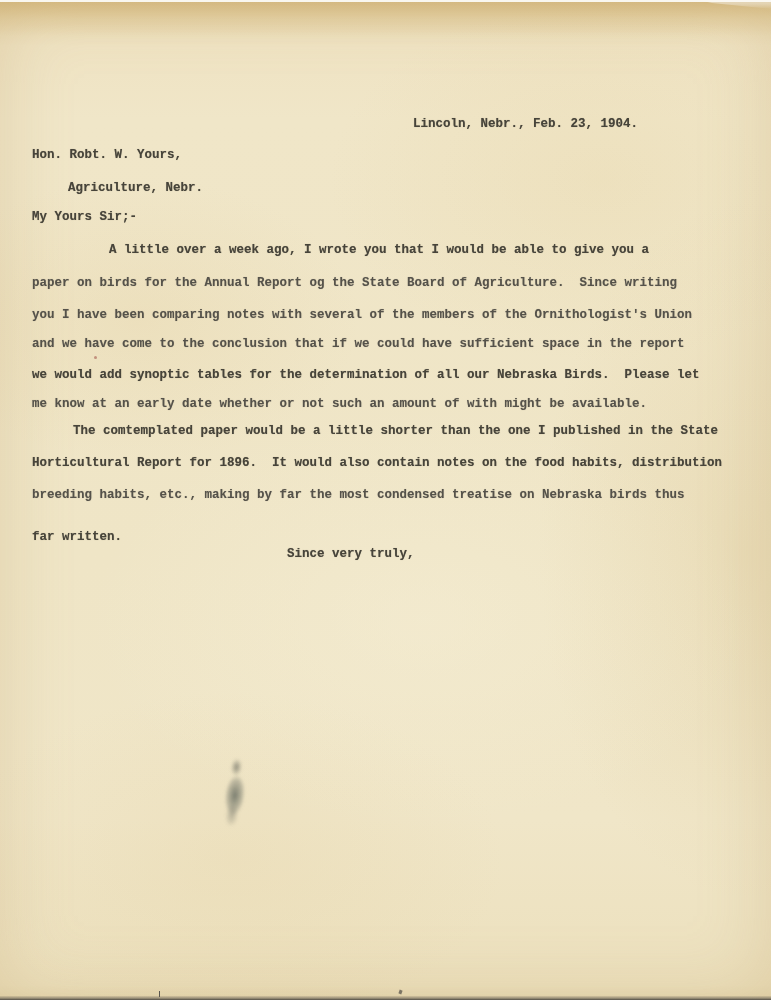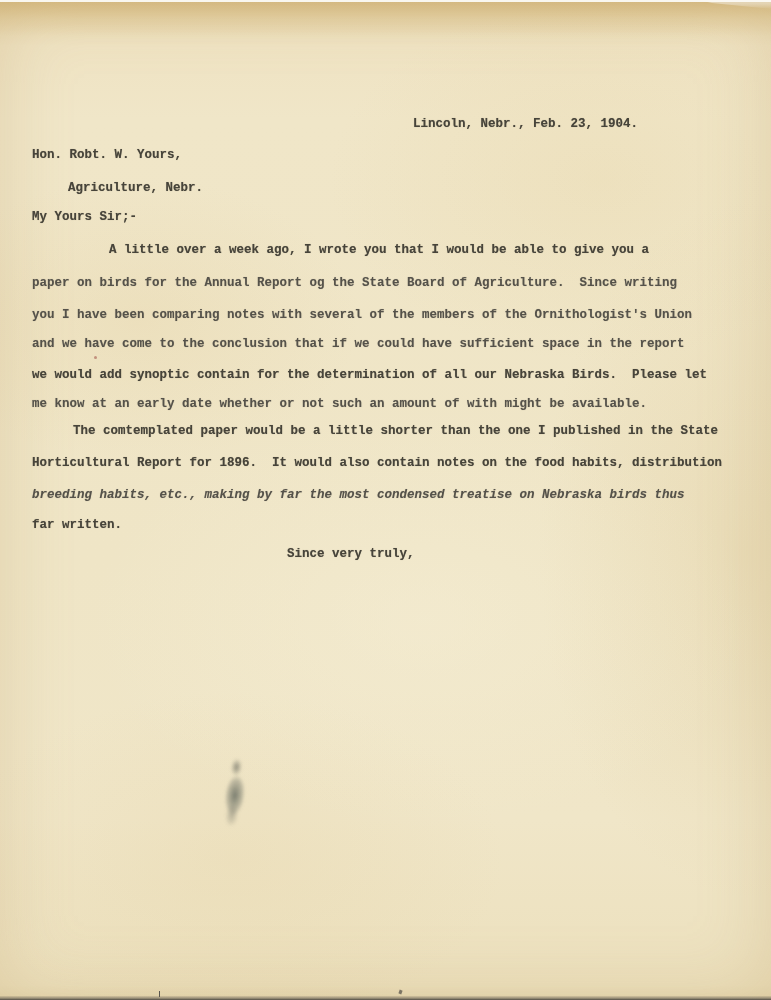--- a/index.html
+++ b/index.html
@@ -90,31 +90,31 @@
   <div class="line" style="top:210px; left:32px;">My Yours Sir;-</div>
 
   <div class="line" style="top:243px; left:109px;">A little over a week ago, I wrote you that I would be able to give you a</div>
 
   <div class="line faded" style="top:276px; left:32px;">paper on birds for the Annual Report og the State Board of Agriculture.  Since writing</div>
 
   <div class="line faded" style="top:337px; left:32px;">and we have come to the conclusion that if we could have sufficient space in the report</div>
 
   <div class="line faded" style="top:308px; left:32px;">you I have been comparing notes with several of the members of the Ornithologist's Union</div>
 
-  <div class="line" style="top:368px; left:32px;">we would add synoptic contain for the determination of all our Nebraska Birds.  Please let</div>
+  <div class="line" style="top:368px; left:32px;">we would add synoptic tables for the determination of all our Nebraska Birds.  Please let</div>
 
   <div class="line faded" style="top:397px; left:32px;">me know at an early date whether or not such an amount of with might be available.</div>
 
   <div class="line" style="top:424px; left:73px;">The comtemplated paper would be a little shorter than the one I published in the State</div>
 
   <div class="line" style="top:456px; left:32px;">Horticultural Report for 1896.  It would also contain notes on the food habits, distribution</div>
 
-  <div class="line faded" style="top:488px; left:32px;font-style:italic;">breeding habits, etc., making by far the most condensed treatise on Nebraska birds thus</div>
+  <div class="line faded" style="top:488px; left:32px;">breeding habits, etc., making by far the most condensed treatise on Nebraska birds thus</div>
 
-  <div class="line" style="top:518px; left:32px;">far written.</div>
+  <div class="line" style="top:530px; left:32px;">far written.</div>
 
   <div class="line" style="top:547px; left:287px;">Since very truly,</div>
 
   <div class="smudge"></div>
   <div class="speck tick1"></div>
   <div class="speck mark1"></div>
   <div class="speck red1"></div>
   <div class="speck dot1"></div>
 
   <div class="bottom-edge"></div>

